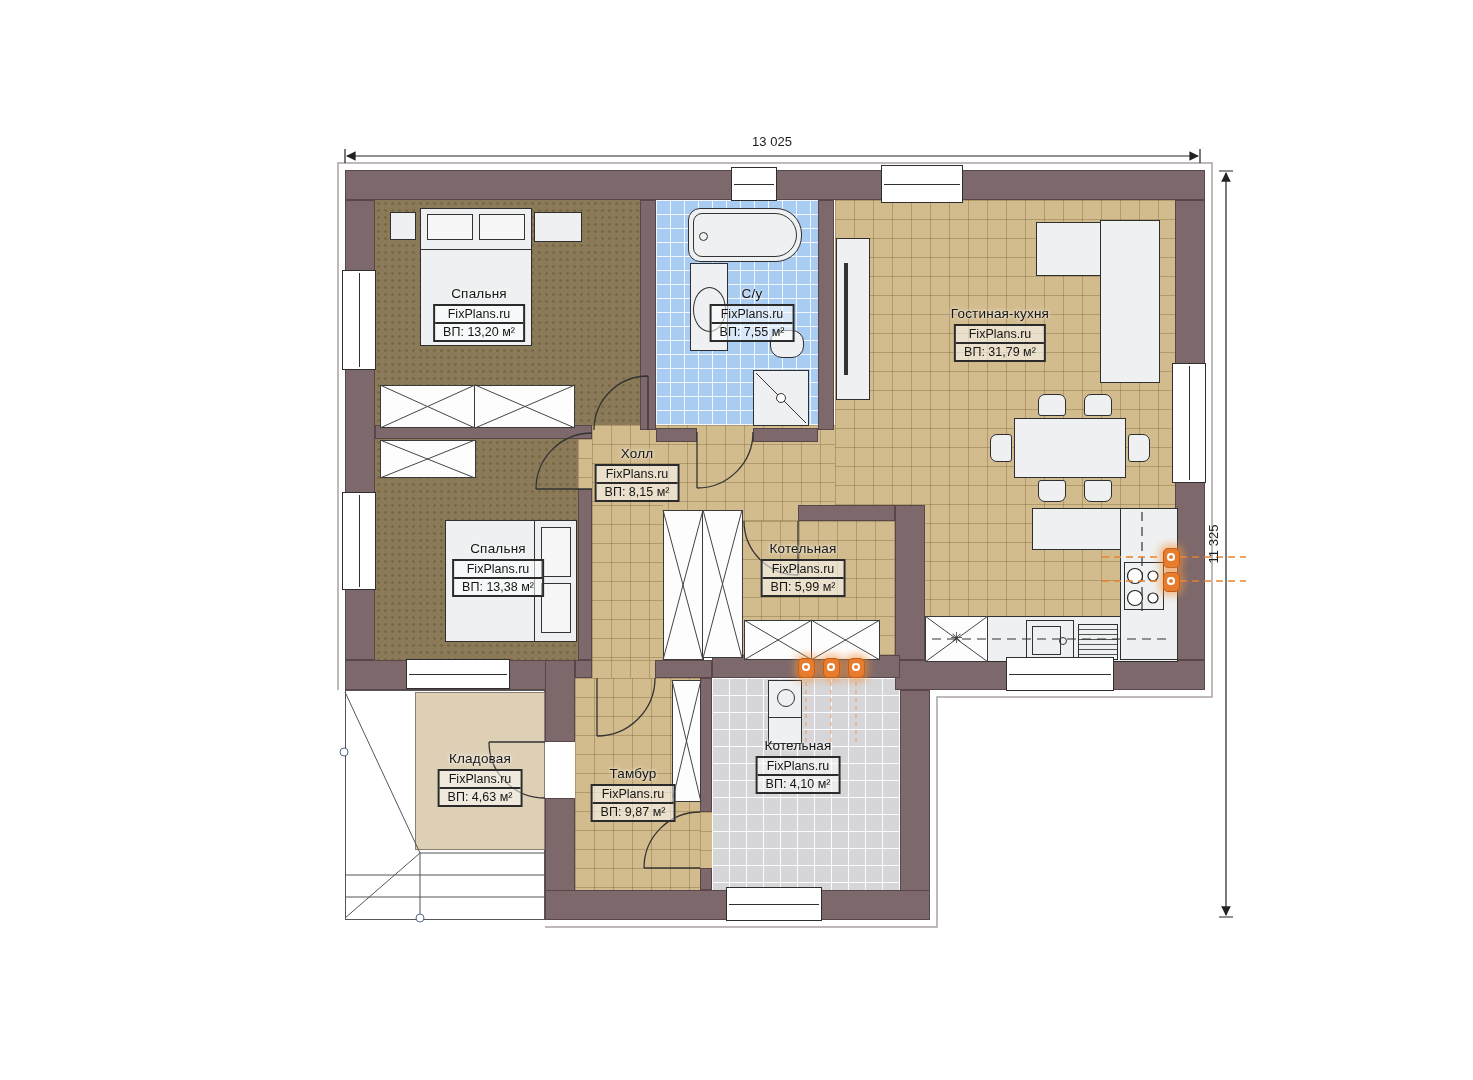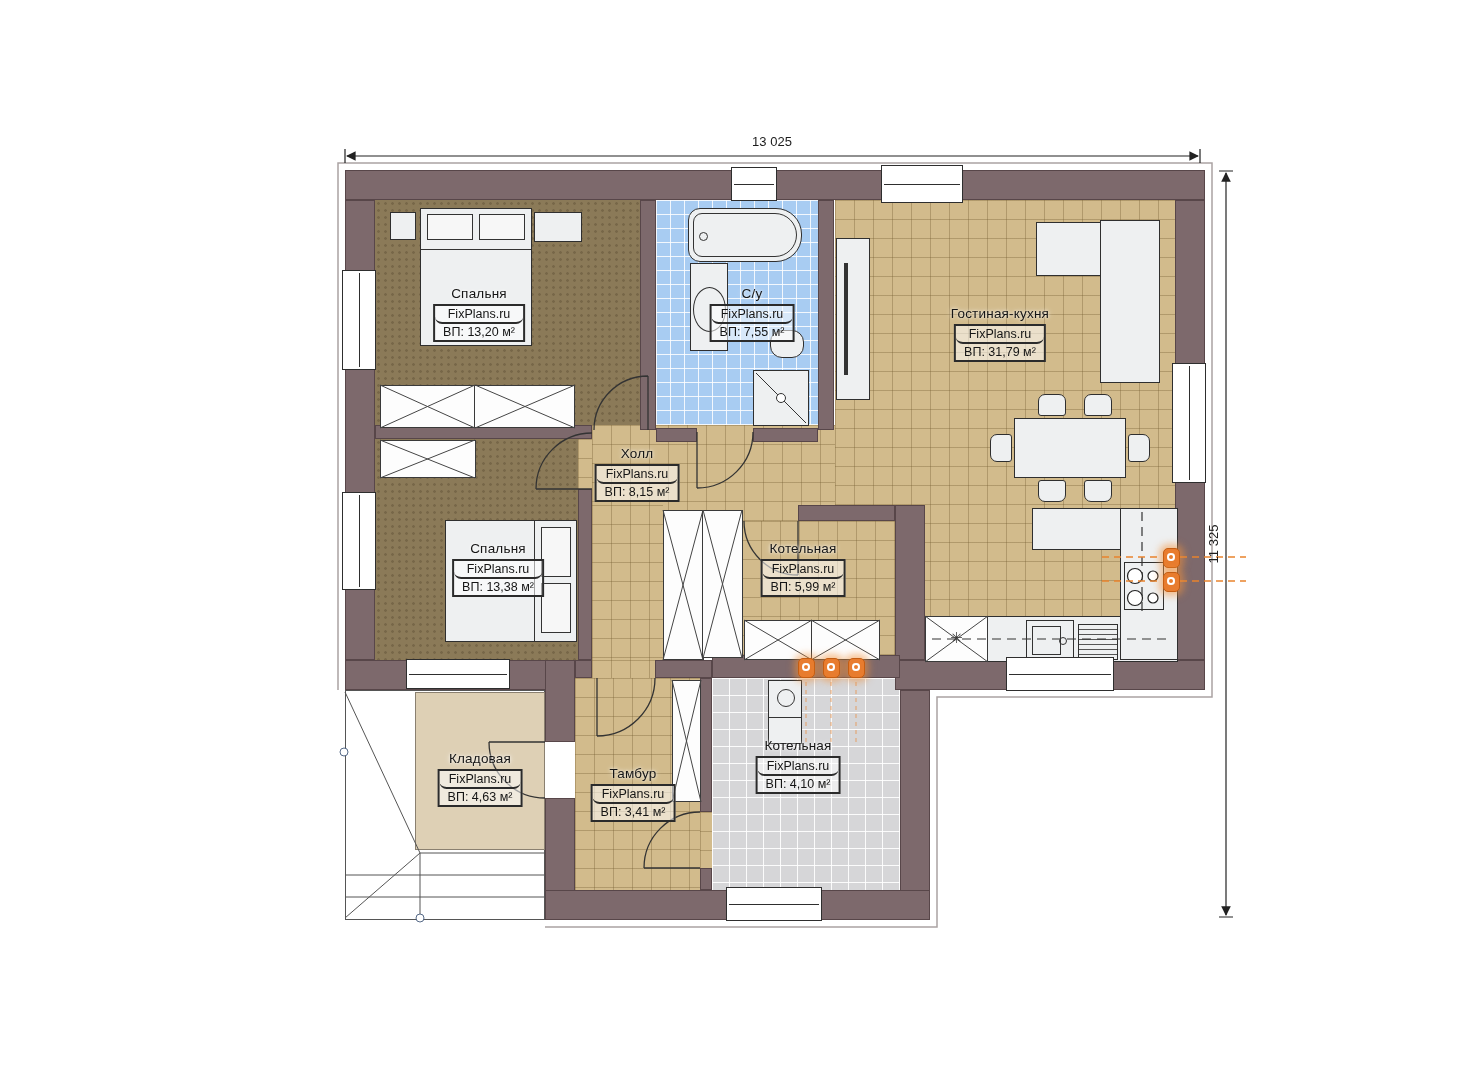--- a/index.html
+++ b/index.html
@@ -31,21 +31,21 @@
   .win.v::after{content:"";position:absolute;top:2px;bottom:2px;left:50%;border-left:1px solid #2e2e2e;}
   .opening{position:absolute;background:#fff;z-index:22;}
   .marker{position:absolute;width:15px;height:18px;background:#e87c2e;border:1px solid #c55d12;
     border-radius:5px;box-shadow:0 0 7px 4px rgba(243,145,60,.55);z-index:30;}
   .marker::after{content:"";position:absolute;left:3px;top:4px;width:8px;height:8px;background:#fff;
     border-radius:50%;box-shadow:inset 0 0 0 2px #fff, inset 0 0 0 4px #e87c2e;}
   .rlabel{position:absolute;transform:translateX(-50%);text-align:center;z-index:40;color:#151515;}
   .rlabel .name{font-size:13.5px;font-weight:normal;letter-spacing:.2px;
     text-shadow:0 0 3px rgba(255,255,255,.9),0 0 6px rgba(255,255,255,.7);white-space:nowrap;margin-bottom:3px;}
   .rlabel .box{display:inline-block;border:2px solid #2b2b2b;background:rgba(255,255,255,.55);}
-  .rlabel .wm{font-size:12.5px;padding:1px 8px;border-bottom:2px solid #2b2b2b;white-space:nowrap;border-radius:7px;}
+  .rlabel .wm{font-size:12.5px;padding:1px 8px;border-bottom:2px solid #2b2b2b;white-space:nowrap;}
   .rlabel .area{font-size:12.5px;padding:1px 8px;white-space:nowrap;}
   .dim{position:absolute;font-size:13px;color:#1c1c1c;z-index:40;white-space:nowrap;}
   .pillow{position:absolute;background:#f7f7f7;border:1px solid #333;box-sizing:border-box;}
   svg.overlay{position:absolute;left:0;top:0;z-index:25;pointer-events:none;}
 </style>
 </head>
 <body>
 
 <div id="plan">
 
@@ -267,21 +267,21 @@
       <div class="area">ВП: 5,99 м²</div></div>
   </div>
   <div class="rlabel" style="left:480px;top:751px;">
     <div class="name">Кладовая</div>
     <div class="box"><div class="wm">FixPlans.ru</div>
       <div class="area">ВП: 4,63 м²</div></div>
   </div>
   <div class="rlabel" style="left:633px;top:766px;">
     <div class="name">Тамбур</div>
     <div class="box"><div class="wm">FixPlans.ru</div>
-      <div class="area">ВП: 3,41 м²</div></div>
+      <div class="area">ВП: 9,87 м²</div></div>
   </div>
   <div class="rlabel" style="left:798px;top:738px;">
     <div class="name">Котельная</div>
     <div class="box"><div class="wm">FixPlans.ru</div>
       <div class="area">ВП: 4,10 м²</div></div>
   </div>
 
 </div>
 
 </body></html>

